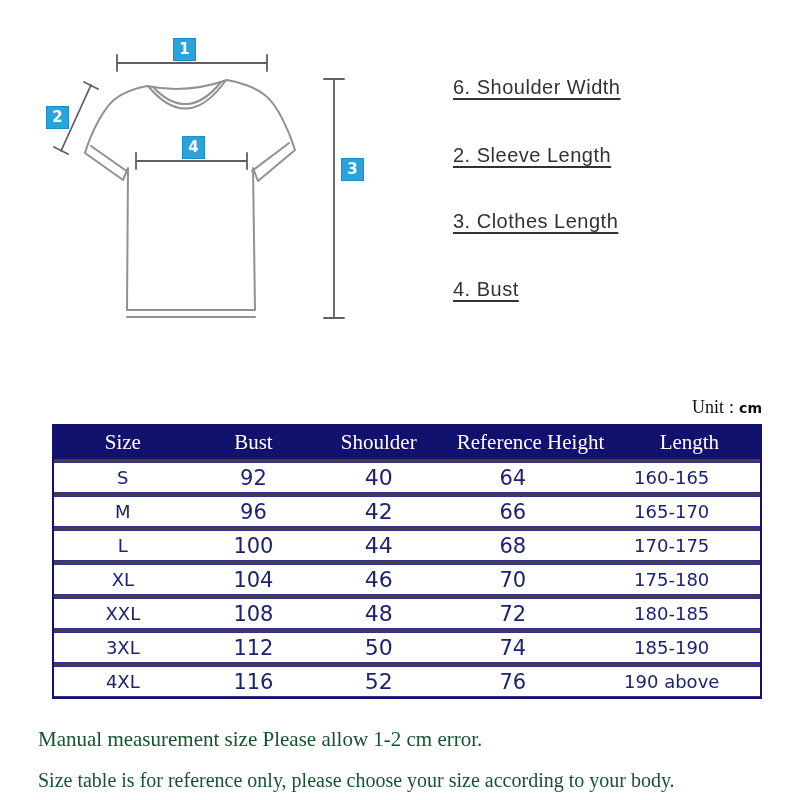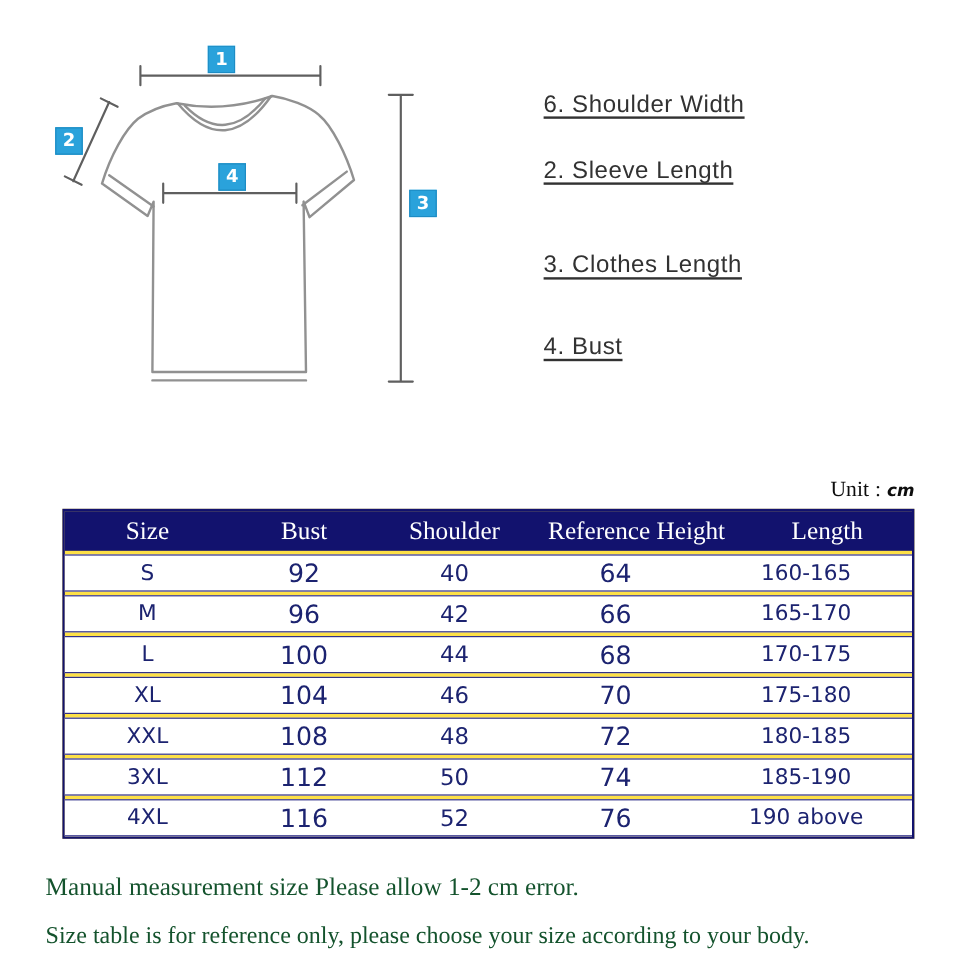--- a/index.html
+++ b/index.html
@@ -39,42 +39,42 @@
     left: 453px;
     font-size: 20px;
     color: #323232;
     letter-spacing: 0.5px;
     text-decoration: underline;
     text-underline-offset: 4px;
     text-decoration-thickness: 2px;
     white-space: nowrap;
   }
   .legend-1 { top: 76px; }
-  .legend-2 { top: 131px; }
+  .legend-2 { top: 144px; }
   .legend-3 { top: 210px; }
   .legend-4 { top: 278px; }
 
   
   .unit {
     position: absolute;
     top: 397px; right: 38px;
     display: flex; align-items: baseline; gap: 5px;
     color: #0d0d0d;
   }
   .unit-word { font-family: "Liberation Serif", serif; font-size: 18px; }
   .unit-sep  { font-family: "Liberation Serif", serif; font-size: 18px; }
-  .unit-value{ font-family: "DejaVu Sans", sans-serif; font-weight: bold; font-size: 14px; font-style: italic; }
+  .unit-value{ font-family: "DejaVu Sans", sans-serif; font-weight: bold; font-size: 14px; }
 
   
   .size-table {
     position: absolute;
     left: 52px; top: 424px;
     width: 710px;
     border: 2px solid #12126e;
-    background: #fde047;
+    background: #404040;
   }
   .trow, .thead { display: flex; width: 100%; }
   .thead {
     height: 33px;
     background: #12126e;
     color: #ffffff;
     font-family: "Liberation Serif", serif;
     font-size: 21px;
   }
   .th, .td {
@@ -90,21 +90,21 @@
     height: 31px;
     margin-top: 3px;
     border-top: 1px solid #31318a;
     border-bottom: 1px solid #31318a;
     background: #ffffff;
     color: #1c2370;
     font-family: "DejaVu Sans", sans-serif;
   }
   .trow .col-size     { font-size: 18px; }
   .trow .col-bust     { font-size: 21px; }
-  .trow .col-shoulder { font-size: 19px; }
+  .trow .col-shoulder { font-size: 22px; }
   .trow .col-length   { font-size: 21px; }
   .trow .col-ref      { font-size: 18px; }
 
   
   .note {
     position: absolute;
     left: 38px;
     color: #14532d;
     font-family: Liberation Serif, serif;
     white-space: nowrap;

